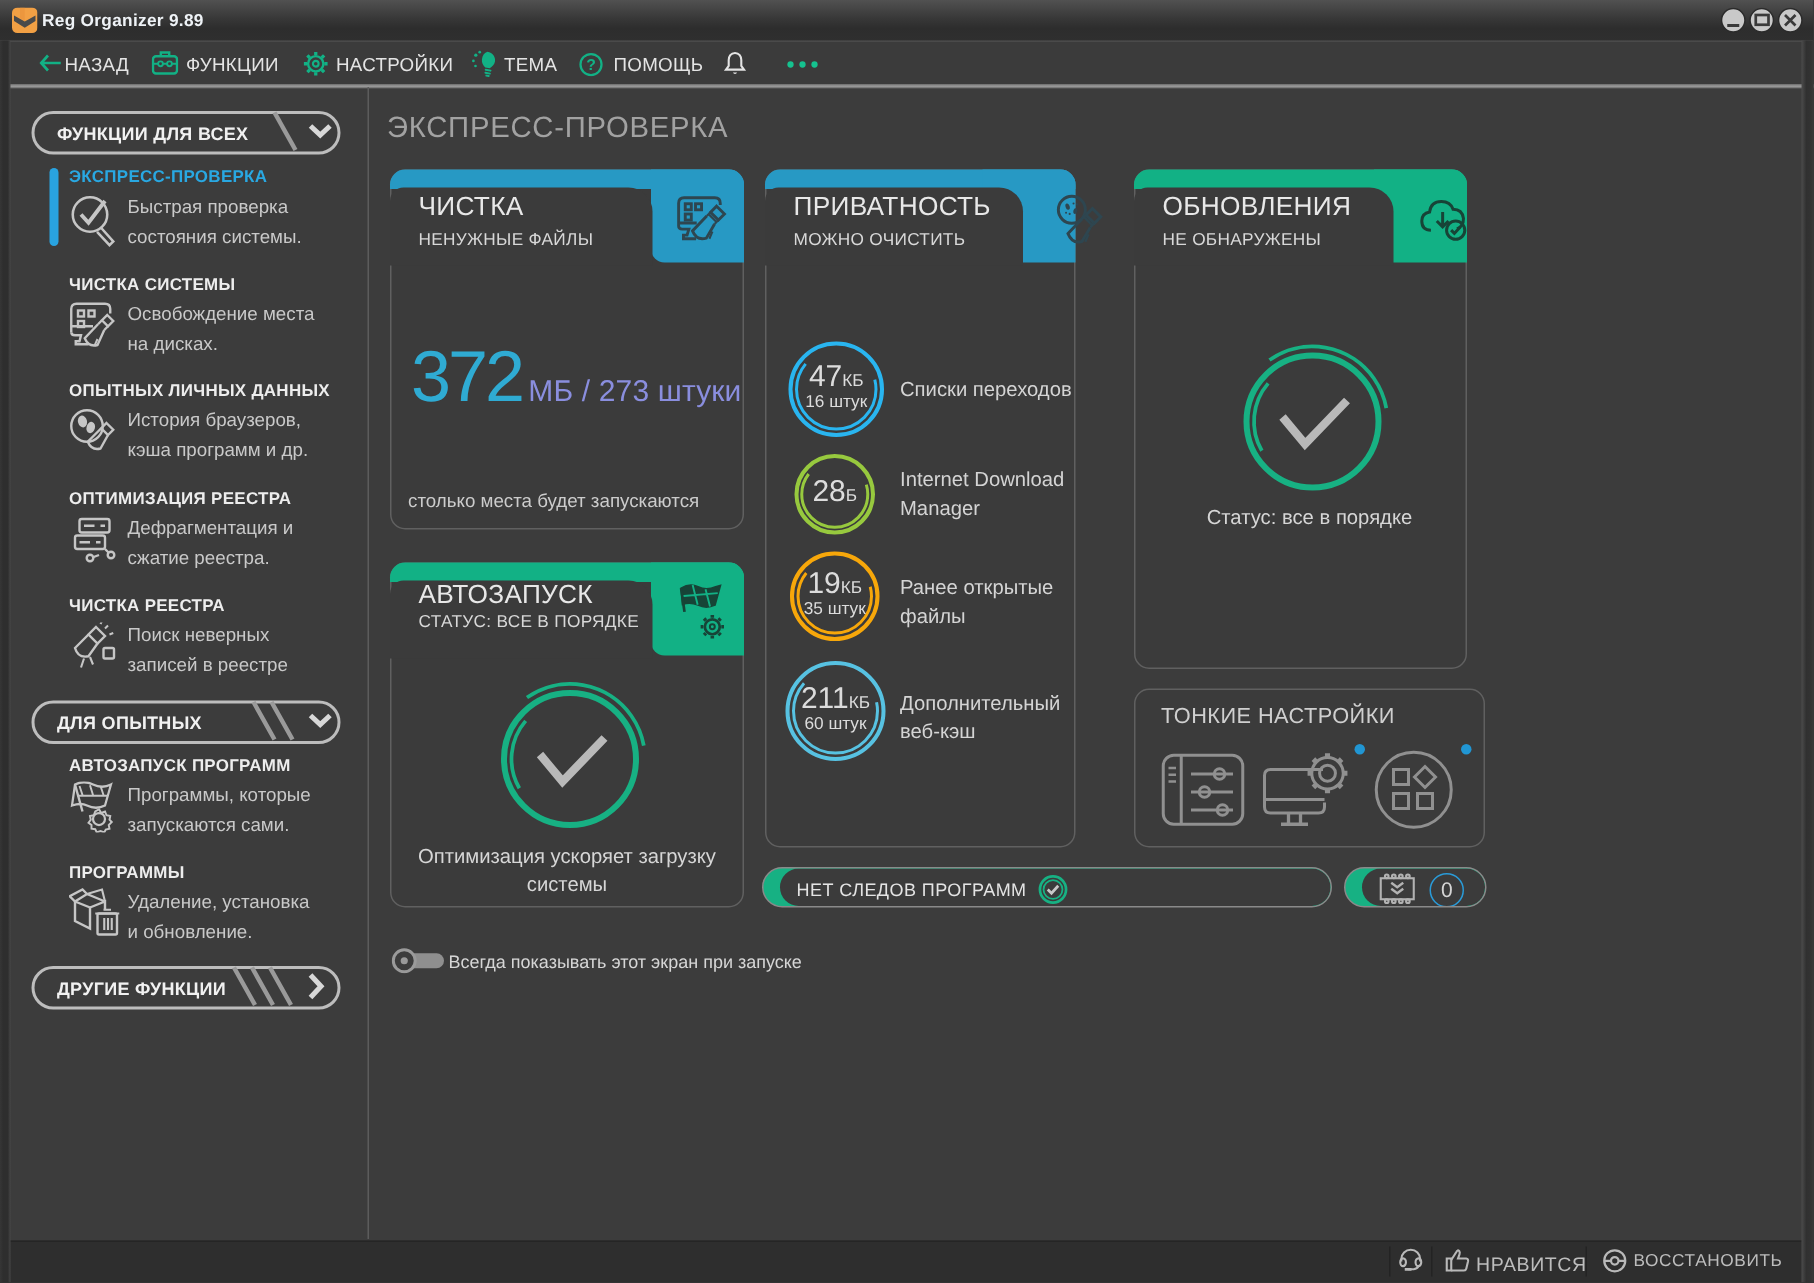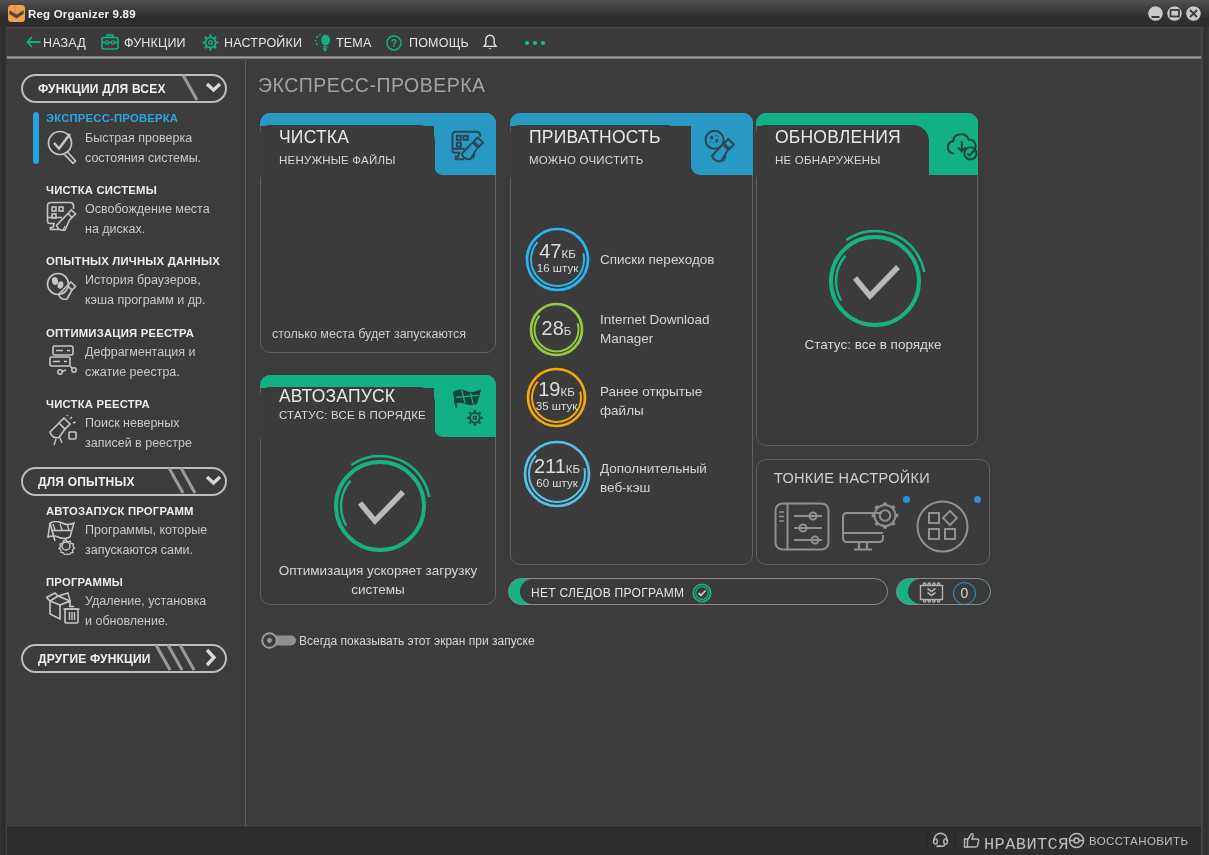--- a/index.html
+++ b/index.html
@@ -244,24 +244,27 @@
       <path d="M3 24.5 L18 24.5 M3 24.5 L3 27 Q3 29.5 6 29.5 L11.5 29.5 L10 34.5 L7 34.5 L7 37.5 L17.5 37.5"></path>
       <rect x="8.5" y="8.5" width="5" height="5"></rect>
         <rect x="17" y="8.5" width="5" height="5"></rect>
         <rect x="8.5" y="17" width="5" height="5"></rect>
       <path d="M34.5 10.5 L41 17 L36 22 L29.5 15.5 Z"></path>
       <path d="M29.5 15.5 L26.3 18.7 M36 22 L32.8 25.2 M27.9 17.1 L34.4 23.6" stroke-width="1.8"></path>
       <path d="M26.3 18.7 L14.5 31 Q18 39.5 26 37 L32.8 25.2"></path>
       <path d="M28.5 37.5 L31 31.5" stroke-width="1.7"></path>
     </g>
   </svg>
+  <div class="abs" style="left:13px; top:114px; white-space:nowrap; line-height:1;">
+    <span style="font-size:48px; color:#2fabd3; letter-spacing:-2px;">372</span><span style="font-size:20px; color:#8a8ede; letter-spacing:0.1px;"> МБ / 273 штуки</span>
+  </div>
   <div class="abs" style="left:11px; top:213px; font-size:12.5px; color:#cccccc; white-space:nowrap;">столько места будет запускаются</div>
 </div>
 
-<div class="card" style="left:510px; top:113px; width:243px; height:452px;">
+<div class="card" style="left:510px; top:113px; width:207px; height:452px;">
   <div class="chead-strip blue"></div>
   <div class="chead-badge blue"></div>
   <div class="chead-tab" style="width:172px;"></div>
   <div class="ctitle" style="left:18px; top:13px;">ПРИВАТНОСТЬ</div>
   <div class="csub" style="left:18px; top:40px;">МОЖНО ОЧИСТИТЬ</div>
   <svg class="abs" style="left:192px; top:15px;" width="36" height="38" viewBox="0 0 42 44">
     <g fill="none" stroke="#2e4650" stroke-width="2.3">
       <circle cx="13.5" cy="12.5" r="10.5"></circle>
       <ellipse cx="10.2" cy="10" rx="1.6" ry="2.5" fill="#2e4650" stroke="none" transform="rotate(-18 10.2 10)"></ellipse>
       <ellipse cx="16.2" cy="13.5" rx="1.5" ry="2.3" fill="#2e4650" stroke="none" transform="rotate(14 16.2 13.5)"></ellipse>
@@ -448,19 +451,19 @@
     <path d="M13.6 13.1 Q13 14.8 10.5 15.2 L6.5 15.2"></path>
     <path d="M4.5 15.2 L9 15.2" stroke-width="1.8"></path>
   </g>
 </svg>
 <svg class="abs" style="left:963px; top:832px;" width="17" height="17" viewBox="0 0 17 17">
   <g fill="none" stroke="#b9b9b9" stroke-width="1.4">
     <path d="M1.5 7 L4.5 7 L4.5 15 L1.5 15 Z"></path>
     <path d="M4.5 8 L8 2.5 Q8.7 1 9.8 2 Q10.5 2.8 10 4.2 L9 7 L14.5 7 Q16 7.2 15.7 8.8 L14.5 13.8 Q14.2 15 12.8 15 L4.5 15"></path>
   </g>
 </svg>
-<div class="abs" style="left:984px; top:835px; font-size:17px; color:#bdbdbd; letter-spacing:0.4px;font-family:Liberation Mono, monospace;">НРАВИТСЯ</div>
+<div class="abs" style="left:984px; top:835px; font-size:13px; color:#bdbdbd; letter-spacing:0.4px;">НРАВИТСЯ</div>
 <svg class="abs" style="left:1068px; top:832px;" width="17" height="17" viewBox="0 0 17 17">
   <circle cx="8.5" cy="8.5" r="7" fill="none" stroke="#b9b9b9" stroke-width="1.5"></circle>
   <circle cx="8.5" cy="8.5" r="2.5" fill="none" stroke="#b9b9b9" stroke-width="1.5"></circle>
   <path d="M1.5 8.5 L6 8.5 M11 8.5 L15.5 8.5" stroke="#b9b9b9" stroke-width="1.5"></path>
 </svg>
 <div class="abs" style="left:1089px; top:835px; font-size:11.5px; color:#bdbdbd; letter-spacing:0.4px;">ВОССТАНОВИТЬ</div>
 
 </body></html>

